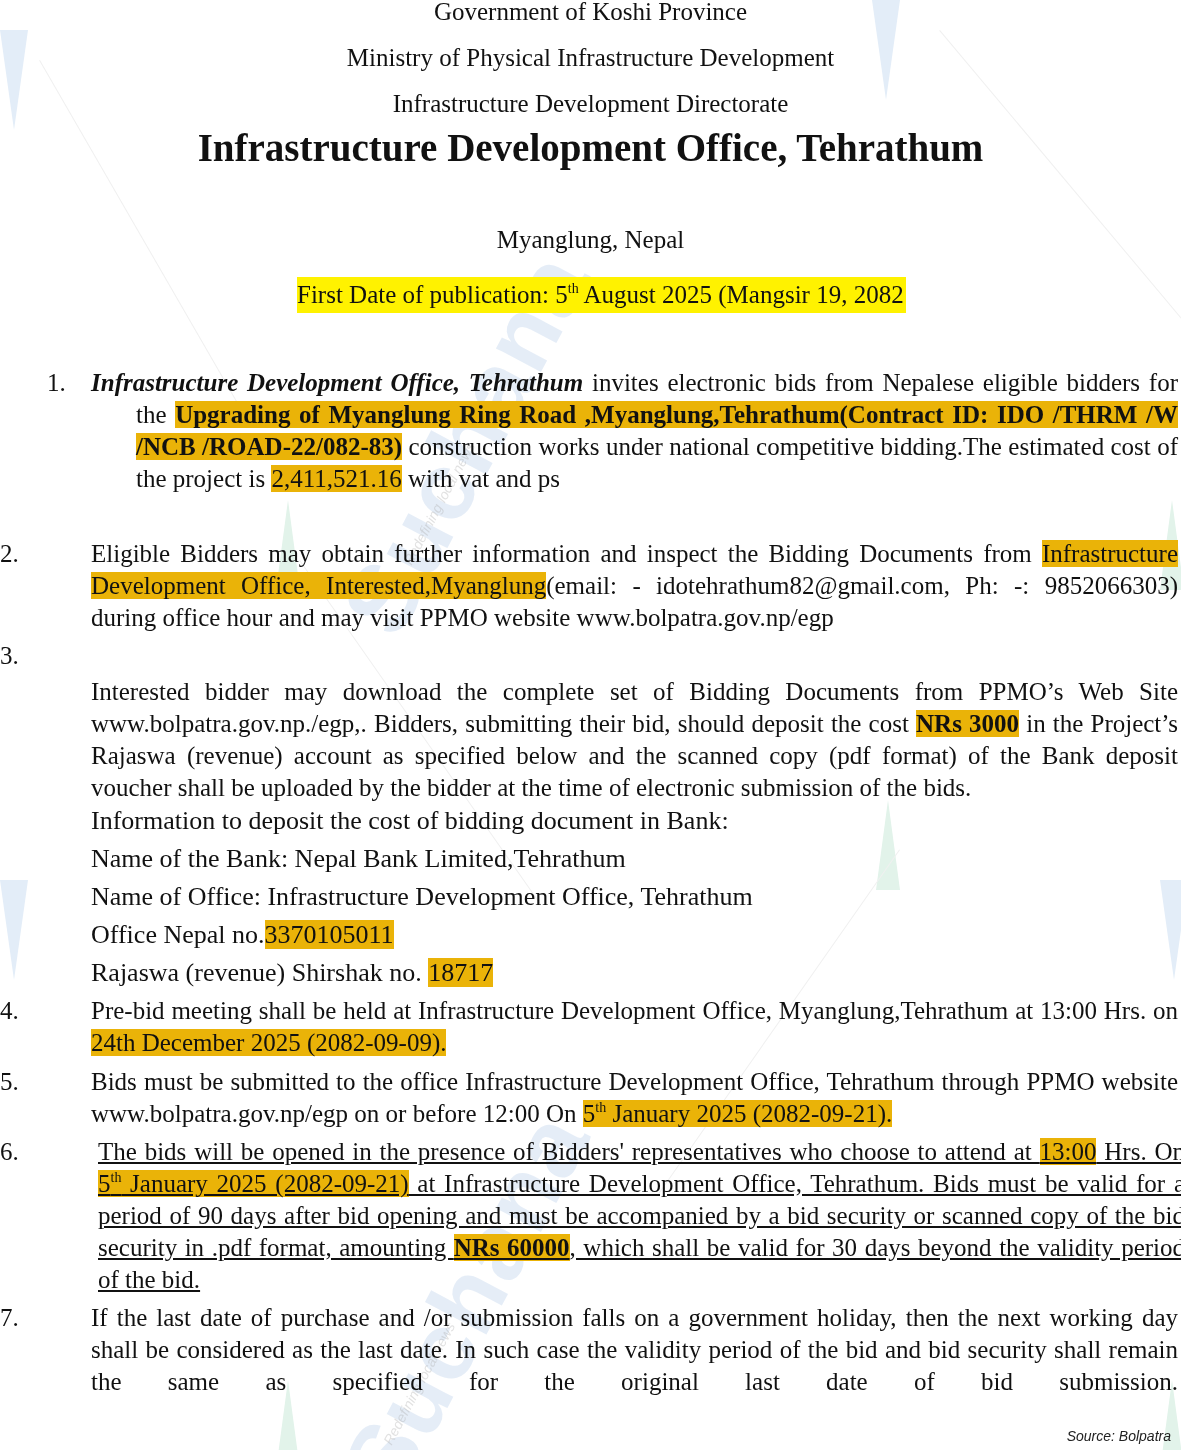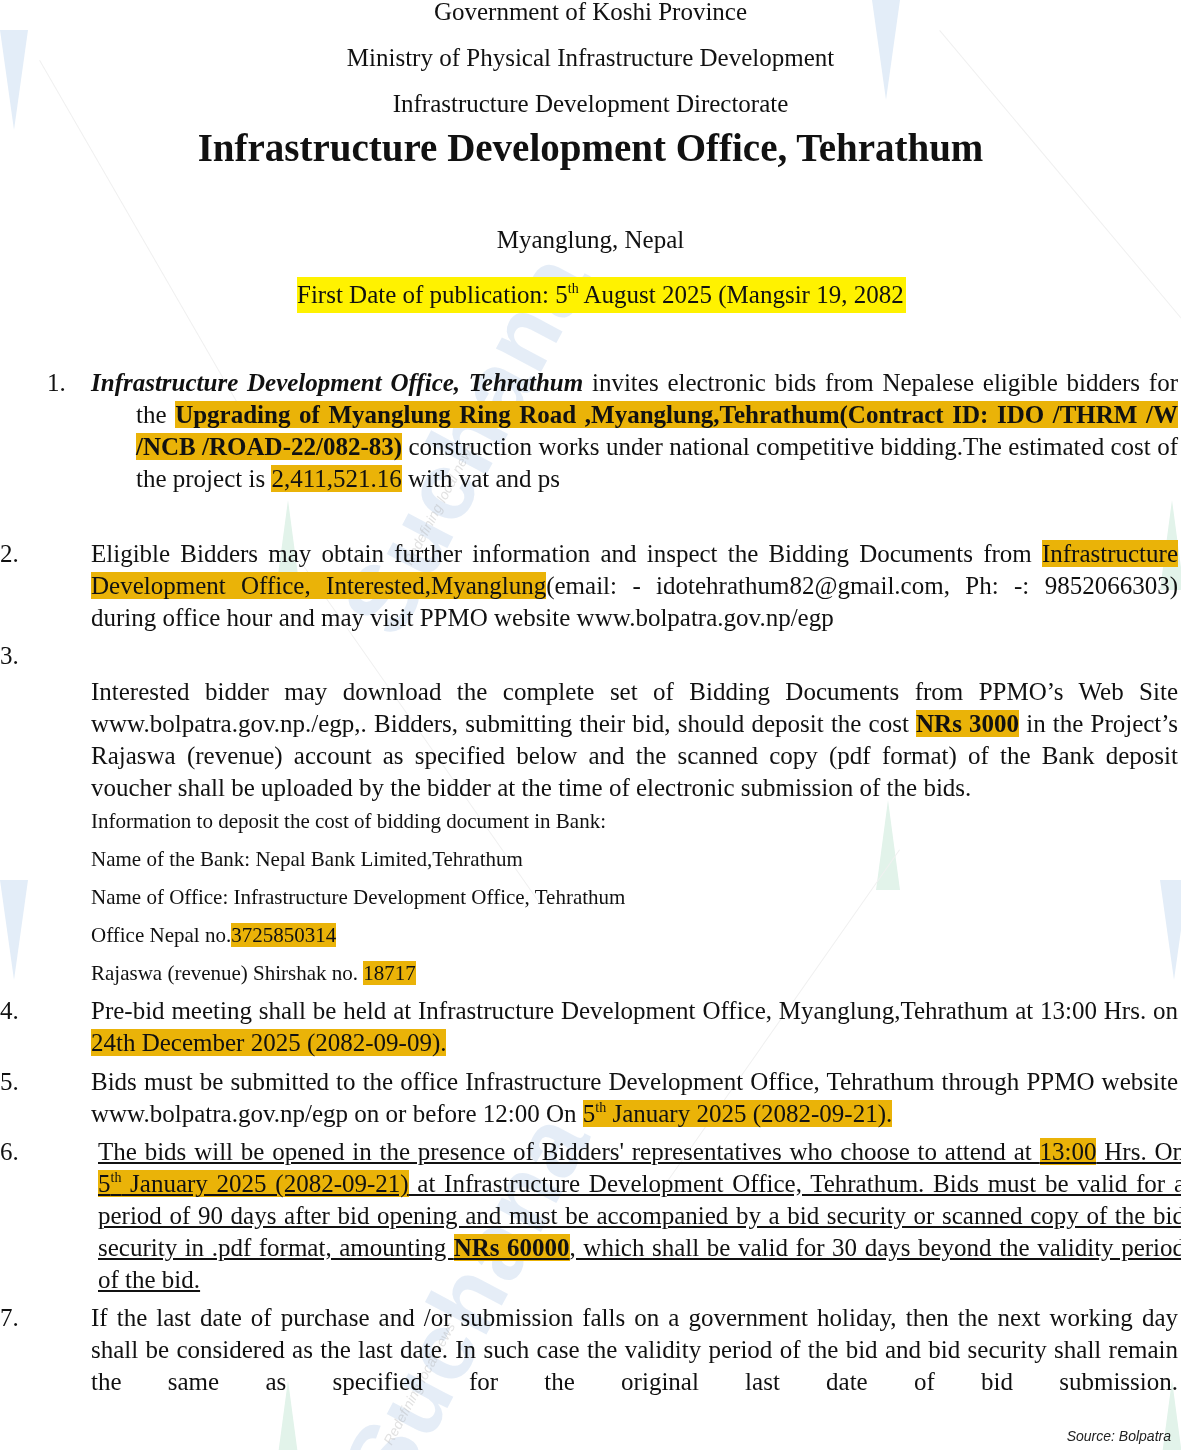--- a/index.html
+++ b/index.html
@@ -27,21 +27,21 @@
   .hl { background: #eab308; }
   .pub {
     position: absolute; left: 297px; top: 277px; height: 36px; line-height: 36px;
     font-size: 25px; padding: 0 2px 0 0; background: #fff200;
   }
   sup { font-size: 14px; line-height: 0; vertical-align: 10px; }
   .item { position: absolute; left: 0; width: 1181px; font-size: 25px; line-height: 32px; }
   .num { position: absolute; top: 0; }
   .body-txt { position: absolute; text-align: justify; text-align-last: left; }
   .body-txt.justify-last { text-align-last: justify; }
-  .line { position: absolute; left: 91px; font-size: 21px; line-height: 32px; white-space: nowrap; }
+  .line { position: absolute; left: 91px; font-size: 26px; line-height: 32px; white-space: nowrap; }
   .source {
     position: absolute; right: 10px; top: 1428px; font-family: "Liberation Sans", sans-serif;
     font-style: italic; font-size: 14px; color: #222;
   }
   b { font-weight: bold; }
 </style>
 </head>
 <body>
 
 <div class="wm" style="left:0;top:0;width:1181px;height:1450px;">
@@ -96,21 +96,21 @@
     <span class="num" style="left:0;">3.</span>
     <div class="body-txt" style="left:91px;width:1087px;margin-top:36px;">
       <span>Interested bidder may download the  complete set of Bidding Documents from PPMO’s Web Site www.bolpatra.gov.np./egp,. Bidders, submitting their bid, should deposit  the  cost </span><b class="hl">NRs 3000</b><span>  in the Project’s  Rajaswa (revenue) account as specified below and the scanned copy (pdf format) of the Bank deposit voucher shall be uploaded by the bidder at the time of electronic submission of the bids.</span>
     </div>
   </div>
 
   <div class="line" style="top:805px;">Information to deposit the cost of bidding document in Bank:</div>
   <div class="line" style="top:843px;">Name of the Bank: Nepal Bank Limited,Tehrathum</div>
   <div class="line" style="top:881px;">Name of Office: Infrastructure Development Office, Tehrathum</div>
   <div class="line" style="top:919px;">
-    <span>Office Nepal no.</span><span class="hl">3725850314</span>
+    <span>Office Nepal no.</span><span class="hl">3370105011</span>
   </div>
   <div class="line" style="top:957px;">
     <span>Rajaswa (revenue) Shirshak no. </span><span class="hl">18717</span>
   </div>
 
   <div class="item" style="top:995px;">
     <span class="num" style="left:0;">4.</span>
     <div class="body-txt" style="left:91px;width:1087px;">
       <span>Pre-bid meeting shall be held at Infrastructure Development Office, Myanglung,Tehrathum at 13:00 Hrs. on </span><span class="hl">24th December 2025 (2082-09-09).</span>
     </div>

